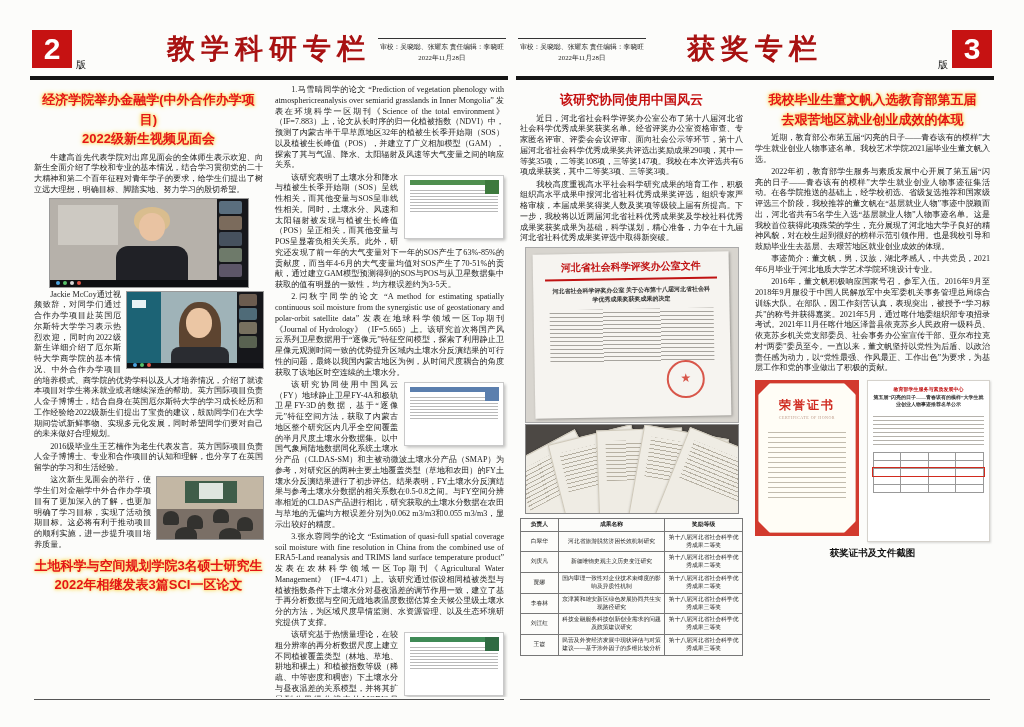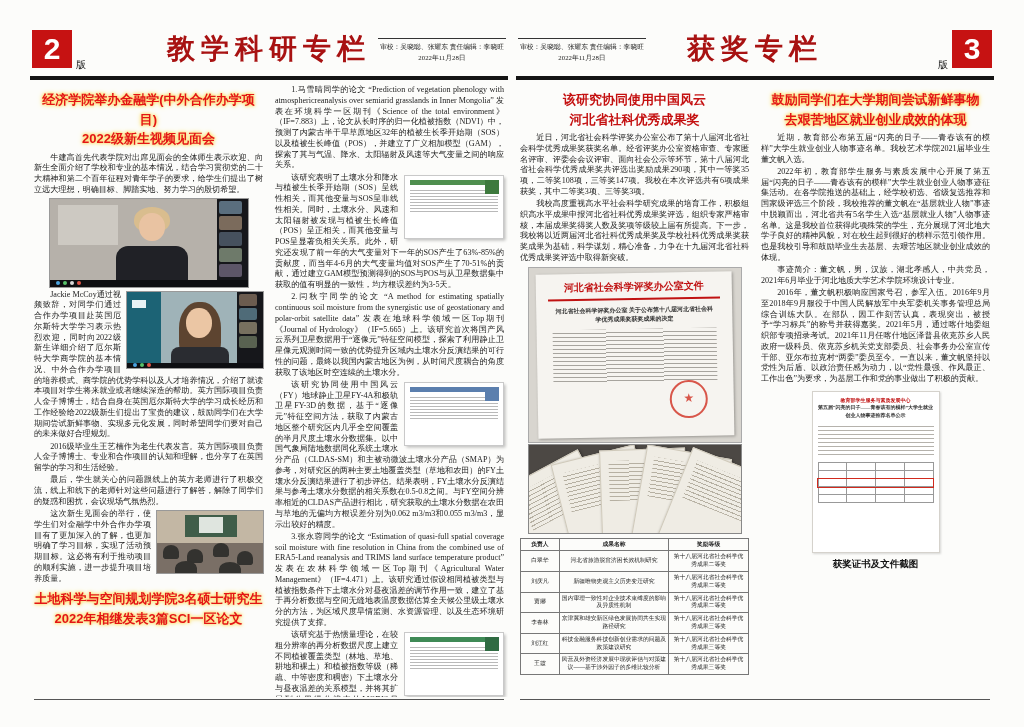--- a/index.html
+++ b/index.html
@@ -158,21 +158,20 @@
             </div>
             <div class="vbar">
               <span class="dot" style="background:#4aa3e0"></span>
               <span class="dot" style="background:#58c26a"></span>
               <span class="dot" style="background:#e05548"></span>
             </div>
           </div>
           <p class="body">Jackie McCoy通过视频致辞，对同学们通过合作办学项目赴英国厄尔斯特大学学习表示热烈欢迎，同时向2022级新生详细介绍了厄尔斯特大学商学院的基本情况、中外合作办学项目的培养模式、商学院的优势学科以及人才培养情况，介绍了就读本项目对学生将来就业或者继续深造的帮助。英方国际项目负责人金子博博士，结合自身在英国厄尔斯特大学的学习成长经历和工作经验给2022级新生们提出了宝贵的建议，鼓励同学们在大学期间尝试新鲜事物、实现多元化发展，同时希望同学们要对自己的未来做好合理规划。</p>
         </div>
         <p class="body">2016级毕业生王艺楠作为老生代表发言。英方国际项目负责人金子博博士、专业和合作项目的认知和理解，也分享了在英国留学的学习和生活经验。</p>
-        <p class="body">最后，学生就关心的问题跟线上的英方老师进行了积极交流，线上和线下的老师针对这些问题进行了解答，解除了同学们的疑惑和困扰，会议现场气氛热烈。</p>
         <div class="pwrap">
           <div class="cls">
             <div class="board"></div>
             <div class="scr"></div>
             <div class="floor"></div>
             <div class="stu" style="left:6px;bottom:14px"></div>
             <div class="stu" style="left:30px;bottom:10px"></div>
             <div class="stu" style="left:56px;bottom:16px"></div>
             <div class="stu" style="left:80px;bottom:8px"></div>
             <div class="stu" style="left:18px;bottom:-2px;width:22px"></div>
@@ -228,21 +227,20 @@
       </div>
       <div class="hdr-title">获奖专栏</div>
       <div class="edlab r">版</div>
       <div class="pnbox r">3</div>
     </div>
     <div class="cols">
 
       <div class="col">
         <div class="at plain">
           <div>该研究协同使用中国风云</div>
-          <div>河北省社科优秀成果奖</div>
         </div>
         <p class="body">近日，河北省社会科学评奖办公室公布了第十八届河北省社会科学优秀成果奖获奖名单。经省评奖办公室资格审查、专家匿名评审、评委会会议评审、面向社会公示等环节，第十八届河北省社会科学优秀成果奖共评选出奖励成果290项，其中一等奖35项，二等奖108项，三等奖147项。我校在本次评选共有6项成果获奖，其中二等奖3项、三等奖3项。</p>
         <p class="body">我校高度重视高水平社会科学研究成果的培育工作，积极组织高水平成果申报河北省社科优秀成果奖评选，组织专家严格审核，本届成果奖得奖人数及奖项等级较上届有所提高。下一步，我校将以近两届河北省社科优秀成果奖及学校社科优秀成果奖获奖成果为基础，科学谋划，精心准备，力争在十九届河北省社科优秀成果奖评选中取得新突破。</p>
         <div class="docimg">
           <div class="sheet">
             <div class="rtitle">河北省社会科学评奖办公室文件</div>
             <div class="rule"></div>
             <div class="sub">河北省社会科学评奖办公室 关于公布第十八届河北省社会科学优秀成果奖获奖成果的决定</div>
             <div class="txt"></div>
             <div class="seal"></div>
@@ -308,28 +306,37 @@
               <td>王霞</td>
               <td>民营及外资经济发展中现状评估与对策建议——基于涉外因子的多维比较分析</td>
               <td>第十八届河北省社会科学优秀成果三等奖</td>
             </tr>
           </tbody>
         </table>
       </div>
 
       <div class="col">
         <div class="at glow">
-          <div>鼓励同学们在大学期间尝试新鲜事物</div>
+          <div>我校毕业生董文帆入选教育部第五届</div>
           <div>去艰苦地区就业创业成效的体现</div>
         </div>
         <p class="body">近期，教育部公布第五届“闪亮的日子——青春该有的模样”大学生就业创业人物事迹名单。我校艺术学院2021届毕业生董文帆入选。</p>
         <p class="body">2022年初，教育部学生服务与素质发展中心开展了第五届“闪亮的日子——青春该有的模样”大学生就业创业人物事迹征集活动。在各学院推送的基础上，经学校初选、省级复选推荐和国家级评选三个阶段，我校推荐的董文帆在“基层就业人物”事迹中脱颖而出，河北省共有5名学生入选“基层就业人物”人物事迹名单。这是我校首位获得此项殊荣的学生，充分展现了河北地大学子良好的精神风貌，对在校生起到很好的榜样示范引领作用。也是我校引导和鼓励毕业生去基层、去艰苦地区就业创业成效的体现。</p>
         <p class="body">事迹简介：董文帆，男，汉族，湖北孝感人，中共党员，2021年6月毕业于河北地质大学艺术学院环境设计专业。</p>
         <p class="body">2016年，董文帆积极响应国家号召，参军入伍。2016年9月至2018年9月服役于中国人民解放军中央军委机关事务管理总局综合训练大队。在部队，因工作刻苦认真，表现突出，被授予“学习标兵”的称号并获得嘉奖。2021年5月，通过喀什地委组织部专项招录考试。2021年11月任喀什地区泽普县依克苏乡人民政府一级科员、依克苏乡机关党支部委员、社会事务办公室宣传干部、亚尔布拉克村“两委”委员至今。一直以来，董文帆坚持以党性为后盾、以政治责任感为动力，以“党性最强、作风最正、工作出色”为要求，为基层工作和党的事业做出了积极的贡献。</p>
         <div class="shots">
+          <div class="certimg">
+            <div class="corner c-tl"></div>
+            <div class="corner c-tr"></div>
+            <div class="corner c-bl"></div>
+            <div class="corner c-br"></div>
+            <div class="ct">荣誉证书</div>
+            <div class="ce">CERTIFICATE OF HONOR</div>
+            <div class="cl"></div>
+          </div>
           <div class="docimg2">
             <div class="d2t">教育部学生服务与素质发展中心</div>
             <div class="d2t" style="color:#333">第五届“闪亮的日子——青春该有的模样”大学生就业创业人物事迹推荐名单公示</div>
             <div class="d2l"></div>
             <table class="mini">
               <tbody>
                 <tr>
                     <td></td>
                     <td></td>
                     <td></td>

